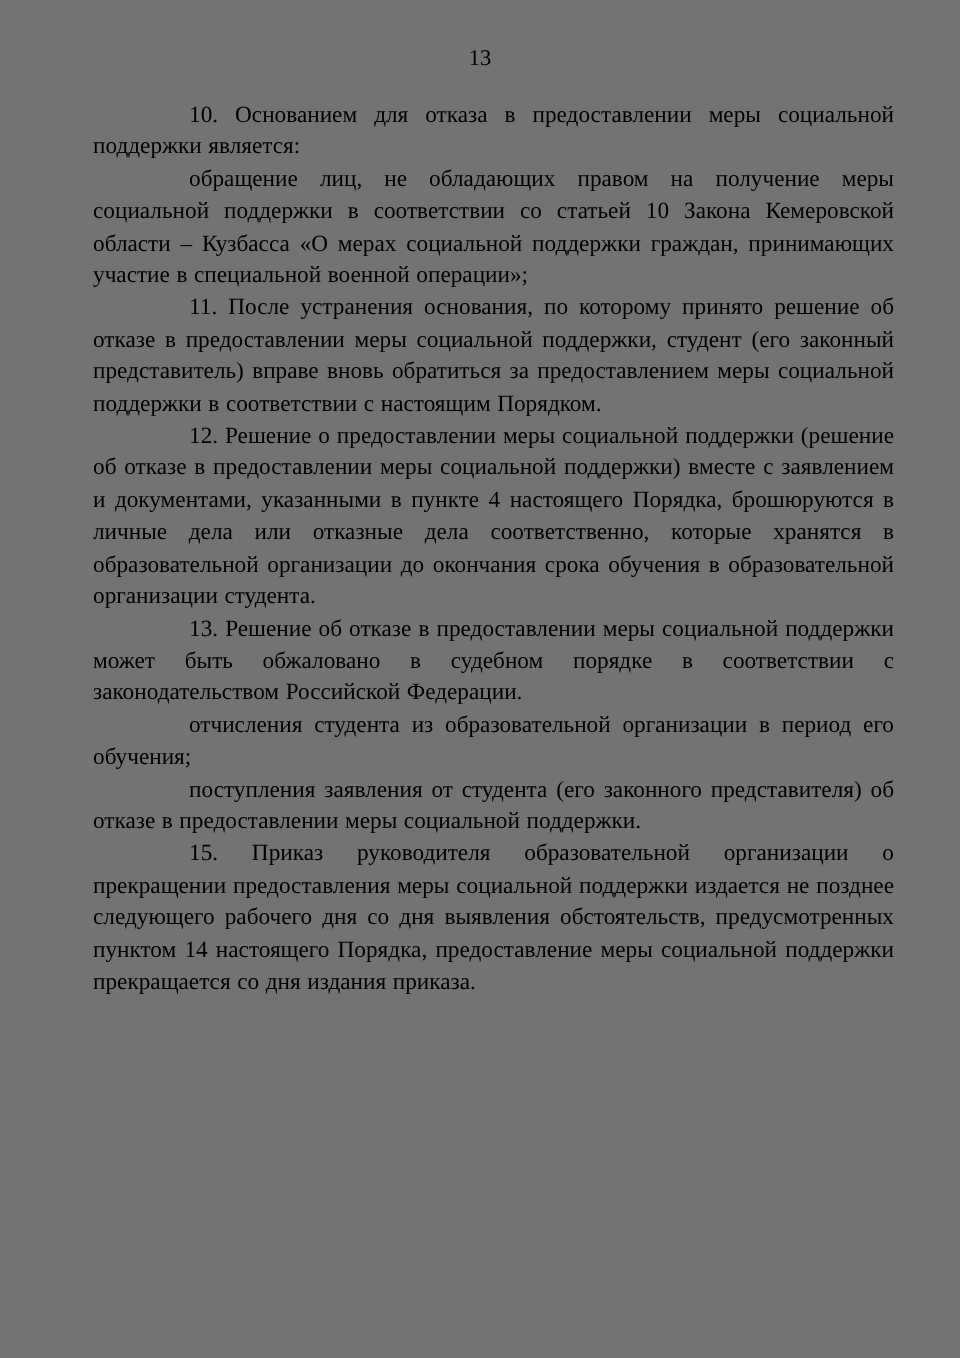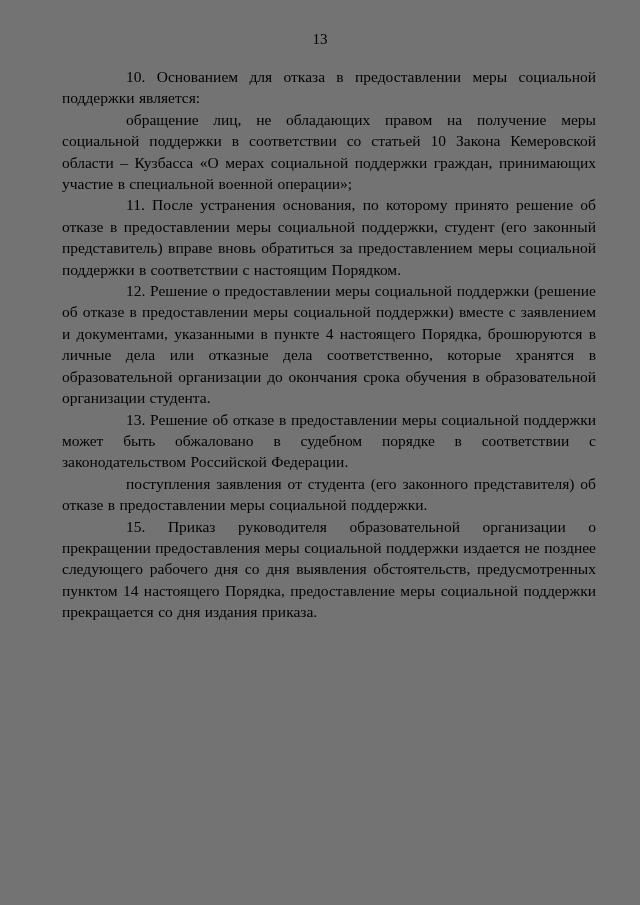--- a/index.html
+++ b/index.html
@@ -47,16 +47,17 @@
 <body>
 
 <div class="page">
   <div class="page-number">13</div>
   <div class="content">
     <p class="para">10. Основанием для отказа в предоставлении меры социальной поддержки является:</p>
     <p class="para">обращение лиц, не обладающих правом на получение меры социальной поддержки в соответствии со статьей 10 Закона Кемеровской области – Кузбасса «О мерах социальной поддержки граждан, принимающих участие в специальной военной операции»;</p>
     <p class="para">11. После устранения основания, по которому принято решение об отказе в предоставлении меры социальной поддержки, студент (его законный представитель) вправе вновь обратиться за предоставлением меры социальной поддержки в соответствии с настоящим Порядком.</p>
     <p class="para">12. Решение о предоставлении меры социальной поддержки (решение об отказе в предоставлении меры социальной поддержки) вместе с заявлением и документами, указанными в пункте 4 настоящего Порядка, брошюруются в личные дела или отказные дела соответственно, которые хранятся в образовательной организации до окончания срока обучения в образовательной организации студента.</p>
     <p class="para">13. Решение об отказе в предоставлении меры социальной поддержки может быть обжаловано в судебном порядке в соответствии с законодательством Российской Федерации.</p>
+    <p class="para">отчисления студента из образовательной организации в период его обучения;</p>
     <p class="para">поступления заявления от студента (его законного представителя) об отказе в предоставлении меры социальной поддержки.</p>
     <p class="para">15. Приказ руководителя образовательной организации о прекращении предоставления меры социальной поддержки издается не позднее следующего рабочего дня со дня выявления обстоятельств, предусмотренных пунктом 14 настоящего Порядка, предоставление меры социальной поддержки прекращается со дня издания приказа.</p>
   </div>
 </div>
 
 </body></html>

